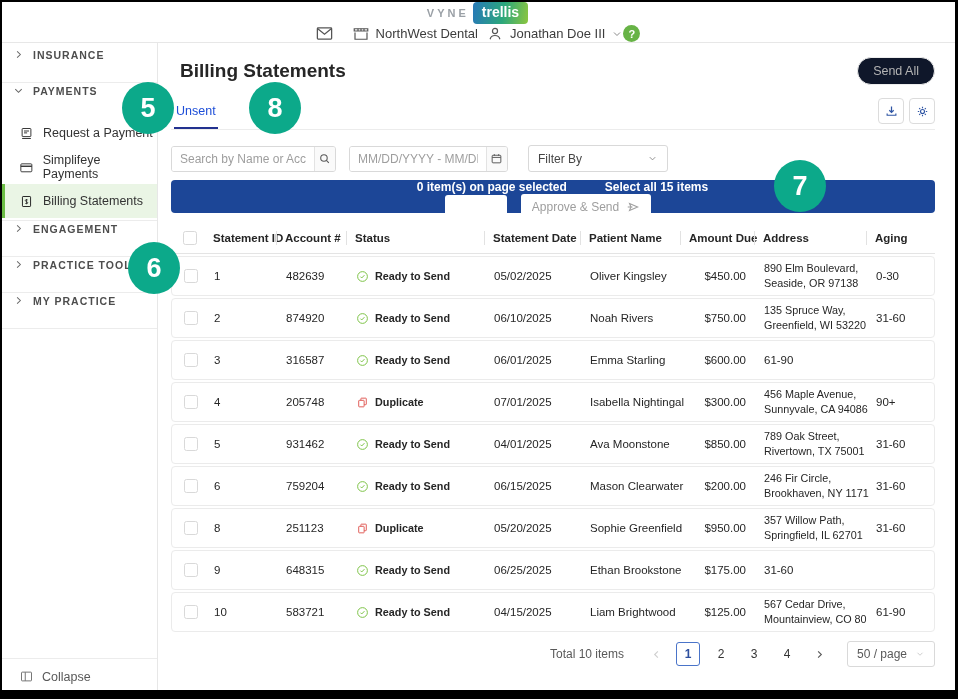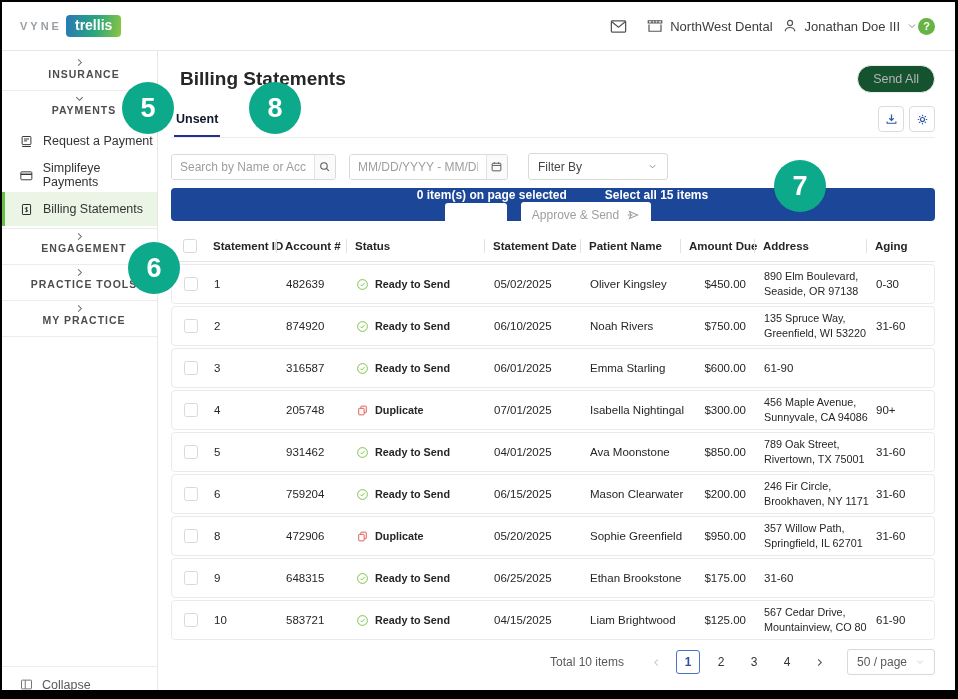--- a/index.html
+++ b/index.html
@@ -3,58 +3,58 @@
 <meta charset="utf-8">
 <style>
   * { margin:0; padding:0; box-sizing:border-box; }
   html,body { background:#fff; }
   body { font-family:"Liberation Sans", sans-serif; color:#262626; }
   .page { position:relative; width:958px; height:699px; background:#fff; overflow:hidden;
           border:2px solid #000; border-right-width:3px; }
   .bottom-strip { position:absolute; left:0; bottom:0; width:100%; height:7px; background:#000; z-index:50; }
 
   
-  .topbar { height:49px; display:flex; align-items:center; justify-content:space-between;
-            border-bottom:1px solid #e7e7e7; padding:0 20px 0 18px; background:#fff; }
+  .topbar { height:41px; display:flex; align-items:center; justify-content:space-between;
+            border-bottom:1px solid #e7e7e7; padding:0 20px 0 18px; background:#fff;flex-direction:column; }
   .logo { display:flex; align-items:center; }
   .logo-vyne { font-size:11px; letter-spacing:3px; color:#9aa0a6; font-weight:600; margin-right:4px; }
   .logo-trellis { font-size:14px; font-weight:700; color:#fff; padding:2px 9px 4px;
                   border-radius:4px; background:linear-gradient(100deg,#2878b8 0%,#2ba77c 55%,#8dc63f 100%); }
   .topbar-right { display:flex; align-items:center; }
   .tb-item { display:flex; align-items:center; gap:6px; font-size:13px; color:#3c3c3c; }
   .icon16 svg { display:block; }
   .help-circle { width:17px; height:17px; border-radius:50%; background:#67b346; color:#fff;
                  font-size:11px; font-weight:700; display:flex; align-items:center; justify-content:center; }
   .gap28 { width:18px; }
 
   
   .body-wrap { display:flex; height:651px; }
   .sidebar { width:156px; border-right:1px solid #e7e7e7; display:flex; flex-direction:column; padding-top:6px; }
-  .side-section { display:flex; align-items:center; height:31px; padding:0 0; cursor:pointer;flex-direction:column; }
+  .side-section { display:flex; align-items:flex-start; height:31px; padding:0 11px; cursor:pointer; }
   .side-section .lbl { font-size:10.5px; font-weight:600; letter-spacing:1px; color:#4d4d4d; margin-left:9px; }
   .side-div { border-top:1px solid #ececec; margin:2px 0; }
   .side-item { display:flex; align-items:center; height:34px; padding-left:17px; font-size:12.5px; color:#333; cursor:pointer; }
   .side-item .lbl { margin-left:9px; }
   .side-item.active { background:#eaf5e5; border-left:3px solid #6cbd45; padding-left:14px; }
   .side-spacer { flex:1; }
   .collapse-row { display:flex; align-items:center; height:36px; padding-left:17px; border-top:1px solid #ececec;
                   font-size:12.5px; color:#595959; cursor:pointer; }
   .collapse-row .lbl { margin-left:8px; }
 
   
   .main { flex:1; padding:0 20px 0 13px; position:relative; }
   .title-row { display:flex; align-items:center; justify-content:space-between; margin-top:14px; padding-left:9px; }
   .page-title { font-size:19px; font-weight:700; color:#262626; }
-  .btn-sendall { background:#14532d; border:1px solid #ededed; color:#b4b4b4; font-size:12.5px;
+  .btn-sendall { background:#0f172a; border:1px solid #ededed; color:#b4b4b4; font-size:12.5px;
                  padding:6px 15px; border-radius:14px; cursor:pointer; font-family:inherit; }
 
   .tabs-row { display:flex; align-items:flex-end; justify-content:space-between; margin-top:13px; border-bottom:1px solid #ececec; }
   .tabs { display:flex; gap:30px; padding-left:3px; }
   .tab { font-size:12.5px; color:#8a8a8a; padding:6px 2px 9px; cursor:pointer; border-bottom:2.5px solid transparent; }
-  .tab.active { color:#0f172a; font-weight:700; border-bottom-color:#22318f;text-align:right; }
+  .tab.active { color:#1d4ed8; font-weight:400; border-bottom-color:#22318f;text-align:right; }
   .tab-icons { display:flex; gap:5px; margin-bottom:5px; }
   .icon-btn { width:26px; height:26px; border:1px solid #dcdcdc; border-radius:4px; background:#fff;
               display:flex; align-items:center; justify-content:center; cursor:pointer; }
 
   .filter-row { display:flex; align-items:center; margin-top:15px; }
   .input-box { display:flex; align-items:stretch; border:1px solid #d9d9d9; border-radius:3px; height:26px; background:#fff; overflow:hidden; }
   .input-box input { border:none; outline:none; font-size:12px; font-family:inherit; color:#333; padding:0 8px; width:100%; }
   .input-box input::placeholder { color:#9e9e9e; }
   .input-icon { width:25px; display:flex; align-items:center; justify-content:center; border-left:1px solid #e3e3e3; background:#fafafa; cursor:pointer; }
   .box-search { width:165px; margin-right:13px; }
@@ -438,21 +438,21 @@
             <div>Brookhaven, NY 1171</div>
           </div>
           <div class="td">31-60</div>
         </div>
 
         <div class="tgrid trow">
           <div class="cb-cell">
               <div class="checkbox"></div>
             </div>
           <div class="td">8</div>
-          <div class="td">472906</div>
+          <div class="td">251123</div>
           <div class="td status-cell">
             <svg width="13" height="13" viewBox="0 0 24 24" fill="none" stroke="#e05a56" stroke-width="1.8">
                 <rect x="9" y="4" width="10" height="12" rx="1"></rect>
                 <rect x="5" y="8" width="10" height="12" rx="1" fill="#fff"></rect>
               </svg>
             <span>Duplicate</span>
           </div>
           <div class="td">05/20/2025</div>
           <div class="td">Sophie Greenfield</div>
           <div class="td amount">$950.00</div>

